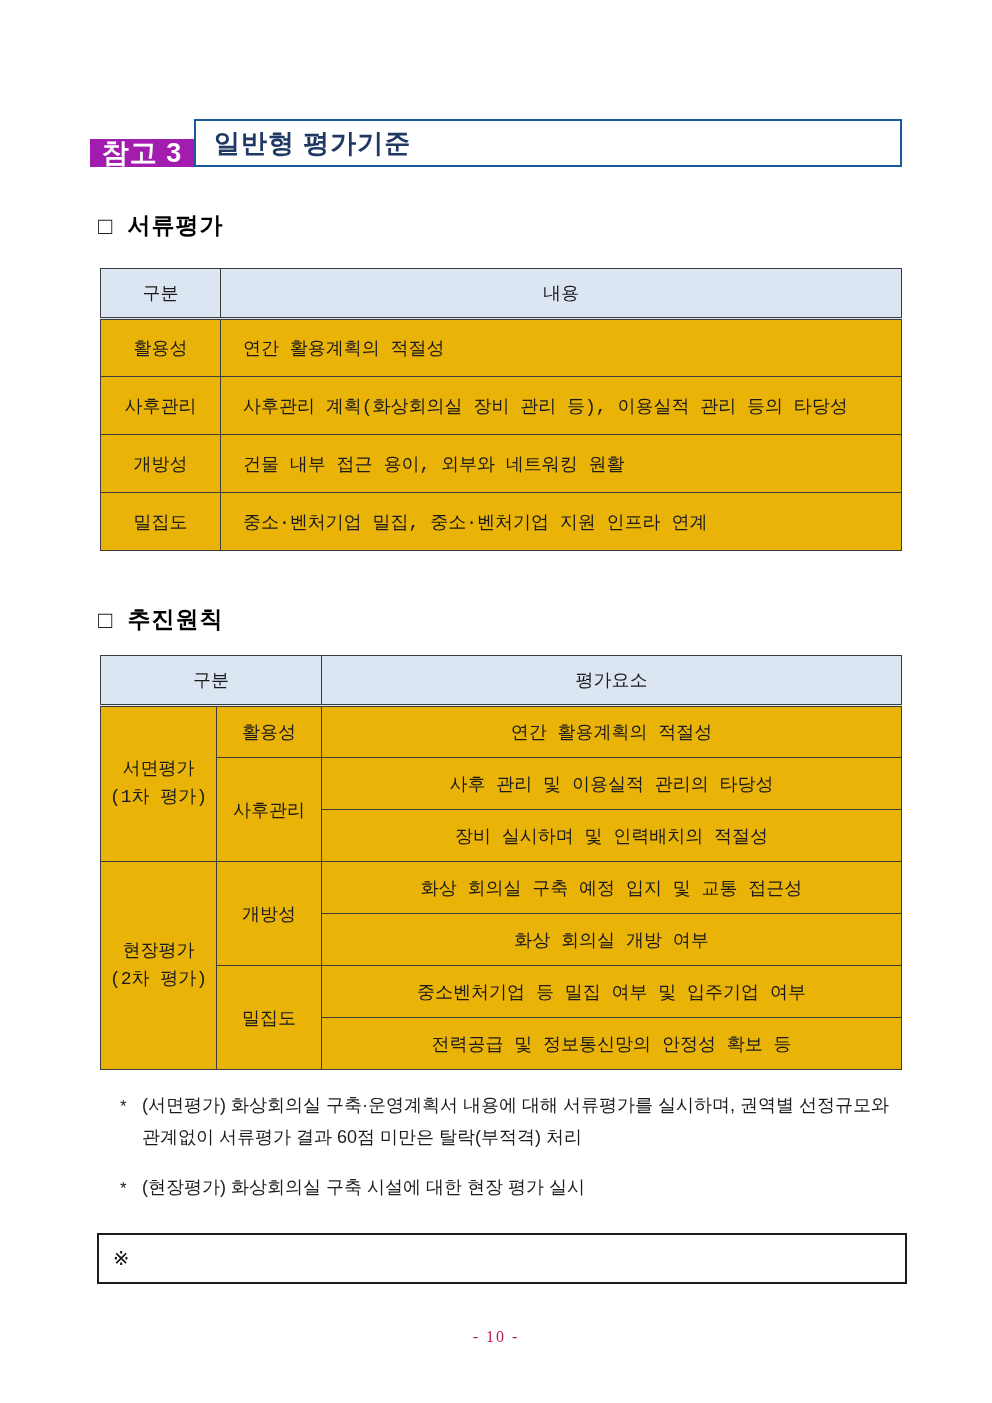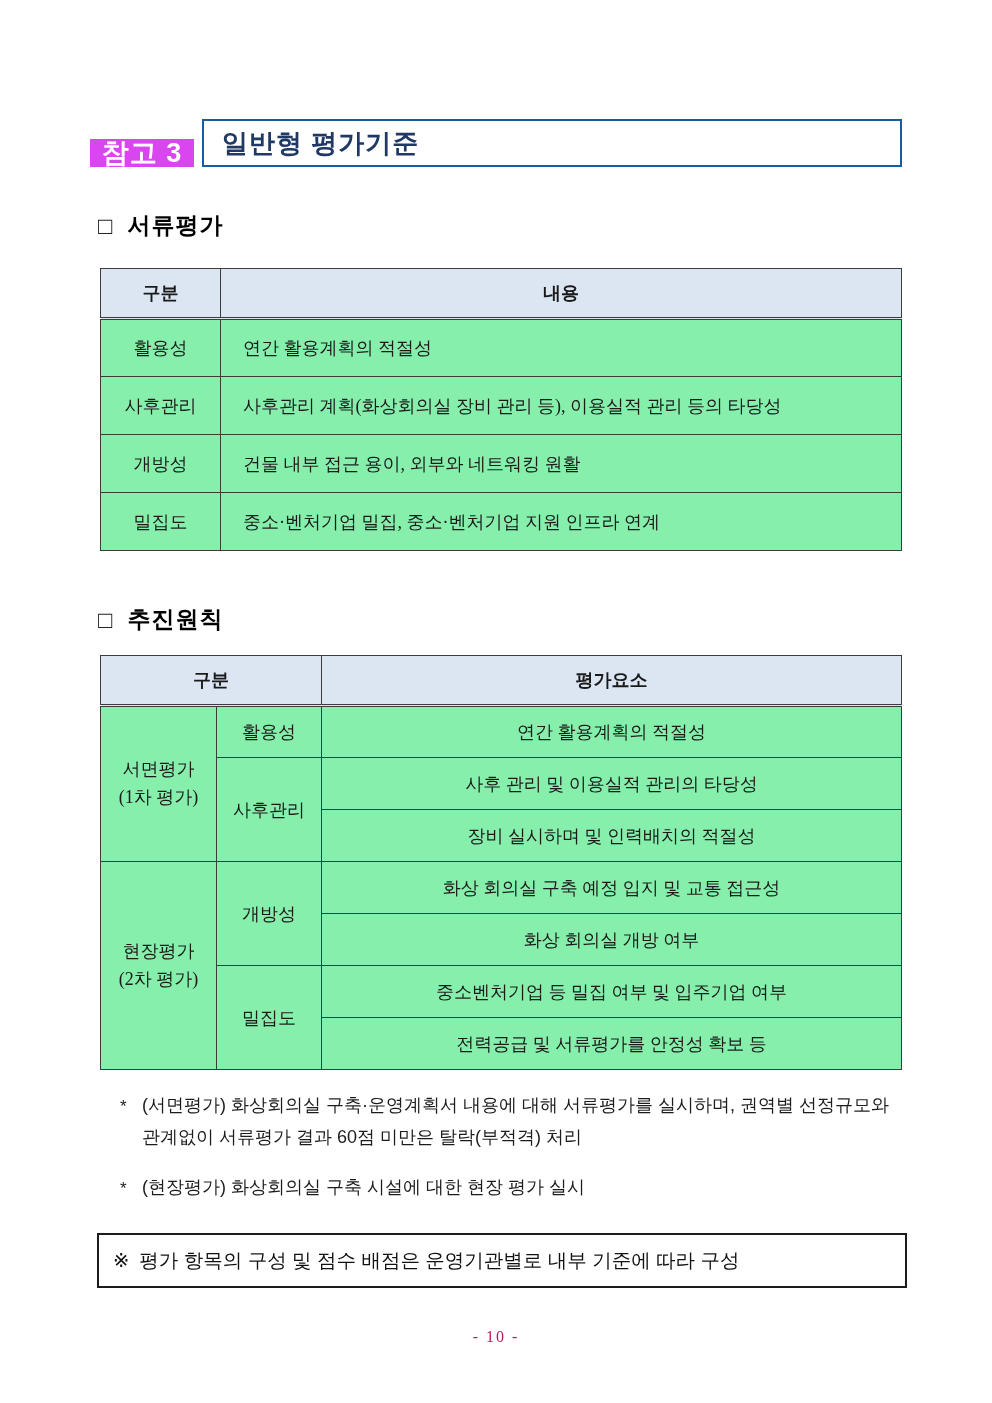--- a/index.html
+++ b/index.html
@@ -13,30 +13,30 @@
   }
   .page { position: relative; width: 992px; height: 1403px; }
 
   
   .doc-header {
     position: absolute; left: 90px; top: 119px;
     display: flex; align-items: stretch; width: 812px; height: 48px;
   }
   .ref-badge {
     width: 104px; flex: 0 0 104px;
-    background: #d946ef;
+    background: #a21caf;
     color: #ffffff;
     font-family: "Liberation Sans", "DejaVu Sans", sans-serif;
     font-weight: bold; font-size: 27px;
     display: flex; align-items: center; justify-content: center;
     letter-spacing: 1px;
     margin-top: 20px;
   }
   .title-box {
-    flex: 1; margin-left: 8px;
+    flex: 1; 
     border: 2px solid #1a5a9e;
     display: flex; align-items: center;
     padding-left: 18px;
     background: #ffffff;
     text-align: center;
   }
   .title-text {
     font-family: "Liberation Sans", "DejaVu Sans", sans-serif;
     font-weight: bold; font-size: 26px; color: #1f3864;
     letter-spacing: 1px;
@@ -64,26 +64,26 @@
     width: 802px;
     table-layout: fixed;
     font-size: 18px;
   }
   table.doc-table th, table.doc-table td {
     border: 1px solid #3c3c3c;
     vertical-align: middle;
   }
   table.doc-table th {
     background: #dce6f3;
-    font-weight: bold;
+    font-weight: normal;
     text-align: center;
     height: 50px;
     border-bottom: 3px double #3c3c3c;
   }
-  table.doc-table td { background: #86efac; }
+  table.doc-table td { background: #eab308; font-family: Liberation Mono, monospace; }
 
   
   #table1 { top: 268px; }
   #table1 td { height: 58px; }
   #table1 .cat-cell { text-align: center; }
   #table1 .content-cell { text-align: left; padding-left: 22px; padding-right: 8px; }
 
   
   #table2 { top: 655px; }
   #table2 td { height: 52px; text-align: center; }
@@ -208,34 +208,33 @@
         <td>화상 회의실 구축 예정 입지 및 교통 접근성</td>
       </tr>
       <tr>
         <td>화상 회의실 개방 여부</td>
       </tr>
       <tr>
         <td rowspan="2">밀집도</td>
         <td>중소벤처기업 등 밀집 여부 및 입주기업 여부</td>
       </tr>
       <tr>
-        <td>전력공급 및 서류평가를 안정성 확보 등</td>
+        <td>전력공급 및 정보통신망의 안정성 확보 등</td>
       </tr>
     </tbody>
   </table>
 
   <div class="footnote footnote-1">
     <span class="marker">*</span>
     <span class="fn-text">(서면평가) 화상회의실 구축·운영계획서 내용에 대해 서류평가를 실시하며, 권역별 선정규모와 관계없이 서류평가 결과 60점 미만은 탈락(부적격) 처리</span>
   </div>
   <div class="footnote footnote-2">
     <span class="marker">*</span>
     <span class="fn-text">(현장평가) 화상회의실 구축 시설에 대한 현장 평가 실시</span>
   </div>
 
   <div class="note-box">
     <span>※</span>
-    <span>평가 항목의 구성 및 점수 배점은 운영기관별로 내부 기준에 따라 구성</span>
   </div>
 
   <div class="page-number">- 10 -</div>
 
 </div>
 
 </body></html>

